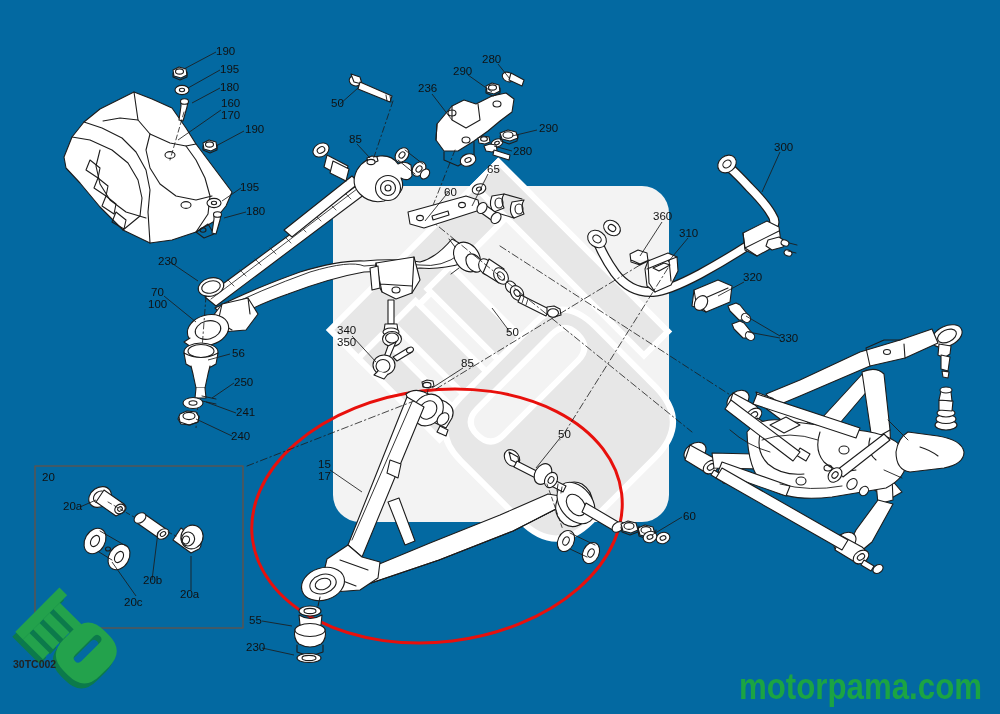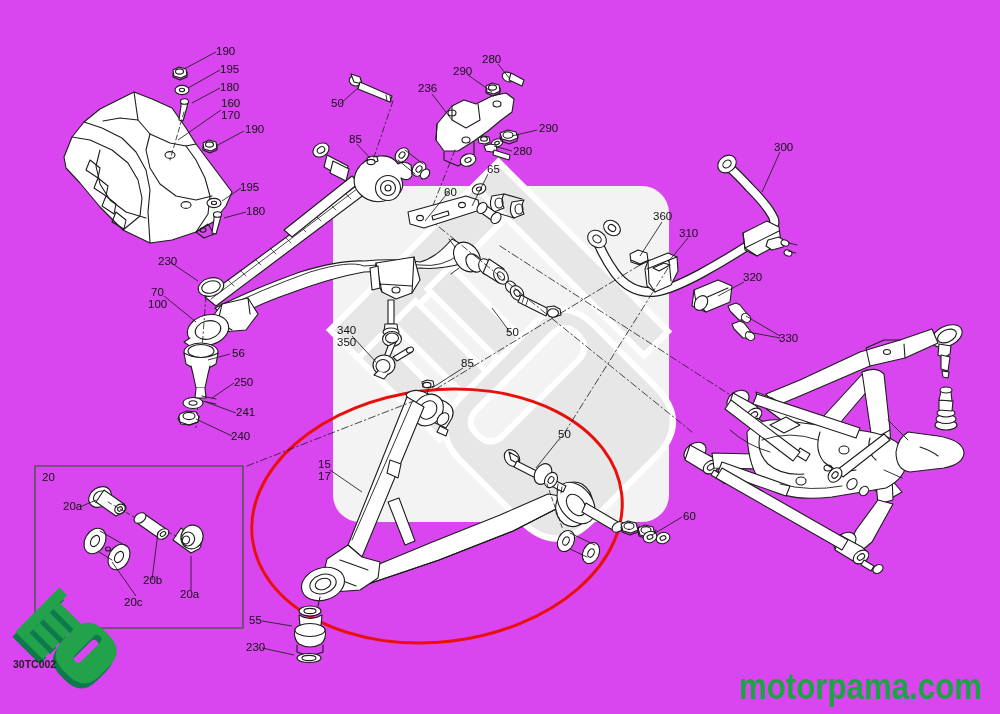--- a/index.html
+++ b/index.html
@@ -1,16 +1,16 @@
 <!DOCTYPE html>
 <html><head>
 <meta charset="utf-8">
 <style>
   html,body{margin:0;padding:0;background:#fff;}
-  .page{position:relative;width:1000px;height:714px;overflow:hidden;background:#d946ef;
+  .page{position:relative;width:1000px;height:714px;overflow:hidden;background:#0369a1;
         font-family:"Liberation Sans", sans-serif;}
   svg{position:absolute;left:0;top:0;}
   text{font-family:"Liberation Sans", sans-serif;}
 </style>
 </head>
 <body>
 <div class="page">
 <svg width="1000" height="714" viewBox="0 0 1000 714">
 <defs>
   <g id="mpg">

